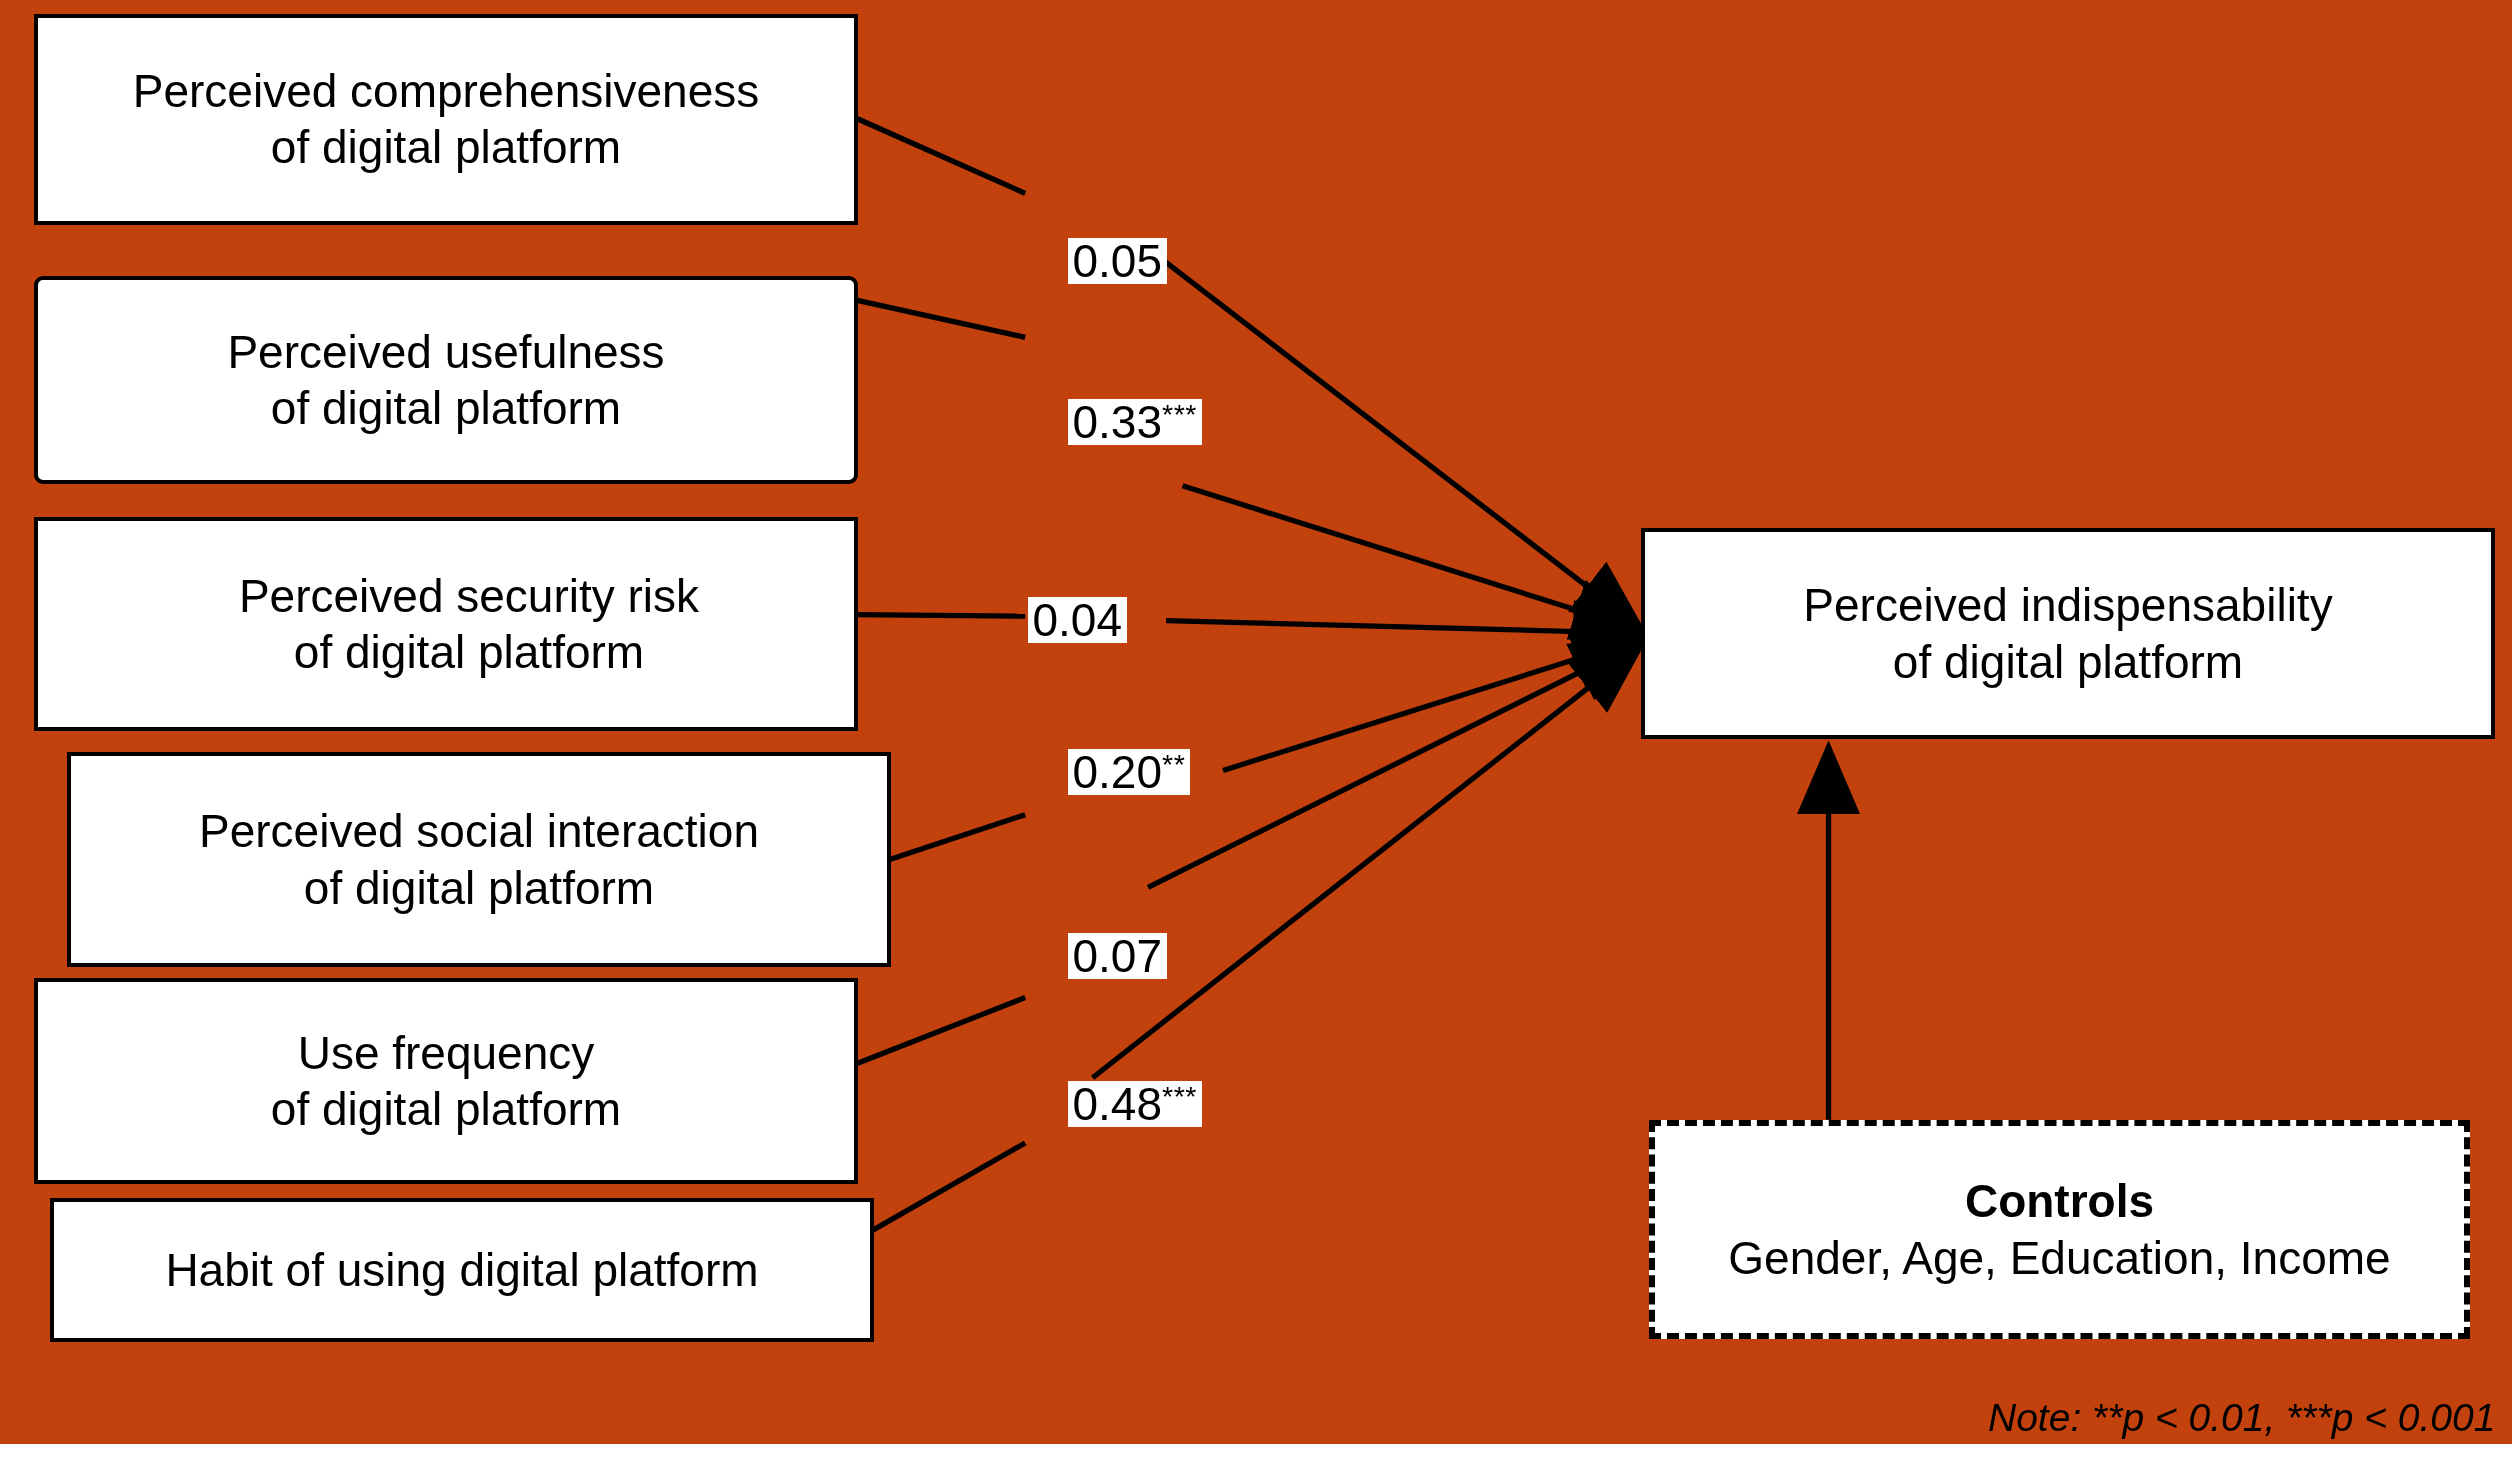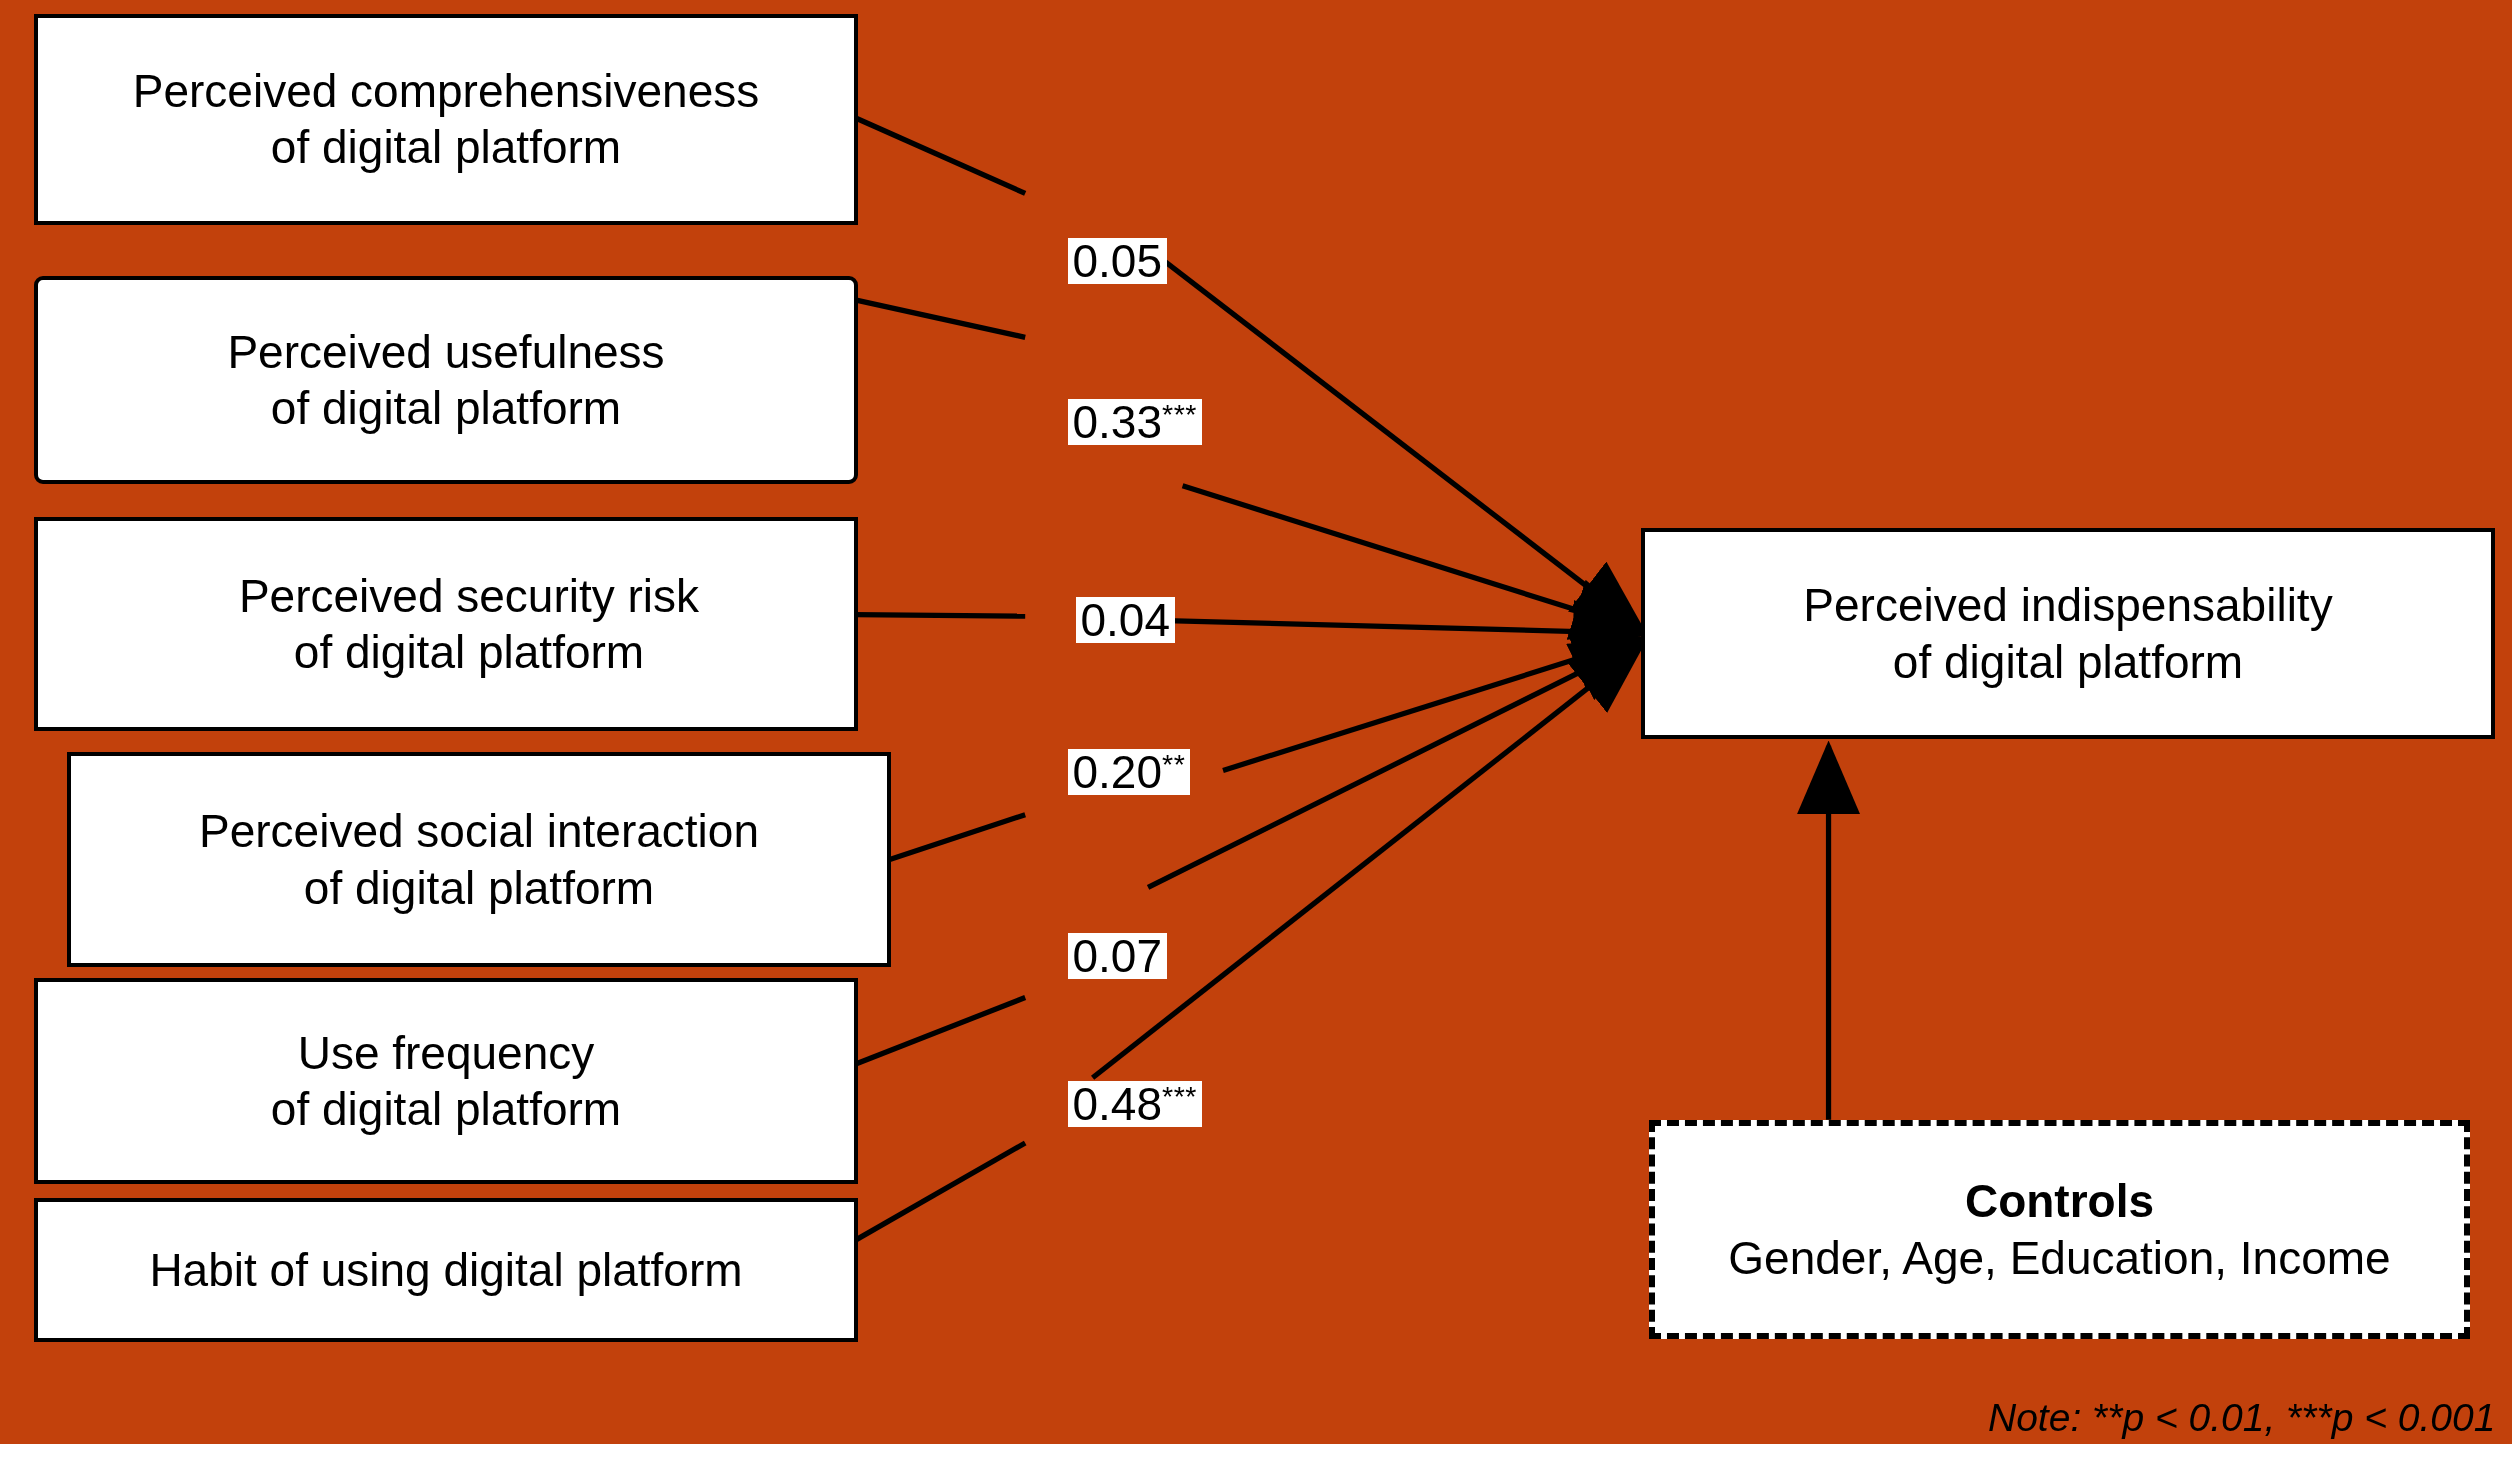--- a/index.html
+++ b/index.html
@@ -115,21 +115,21 @@
   <div class="node" style="left:24px; top:752px; width:824px; height:215px;margin-left:43px;">
     <span class="ln">Perceived social interaction</span>
     <span class="ln">of digital platform</span>
   </div>
 
   <div class="node" style="left:34px; top:978px; width:824px; height:206px;">
     <span class="ln">Use frequency</span>
     <span class="ln">of digital platform</span>
   </div>
 
-  <div class="node" style="left:34px; top:1198px; width:824px; height:144px;align-items:center;">
+  <div class="node" style="left:50px; top:1198px; width:824px; height:144px;align-items:center;">
     <span class="ln">Habit of using digital platform</span>
   </div>
 
   <div class="node" style="left:1641px; top:528px; width:854px; height:211px;">
     <span class="ln">Perceived indispensability</span>
     <span class="ln">of digital platform</span>
   </div>
 
   <div class="node dashed" style="left:1649px; top:1120px; width:821px; height:219px;">
     <span class="ln bold">Controls</span>
@@ -137,21 +137,21 @@
   </div>
 
   <div class="coef" style="left:1040px; top:238px;">
     <span>0.05</span><sup></sup>
   </div>
 
   <div class="coef" style="left:1040px; top:399px;">
     <span>0.33</span><sup>***</sup>
   </div>
 
-  <div class="coef" style="left:1048px; top:597px;">
+  <div class="coef" style="left:1000px; top:597px;">
     <span>0.04</span><sup></sup>
   </div>
 
   <div class="coef" style="left:1040px; top:749px;">
     <span>0.20</span><sup>**</sup>
   </div>
 
   <div class="coef" style="left:1040px; top:933px;">
     <span>0.07</span><sup></sup>
   </div>

